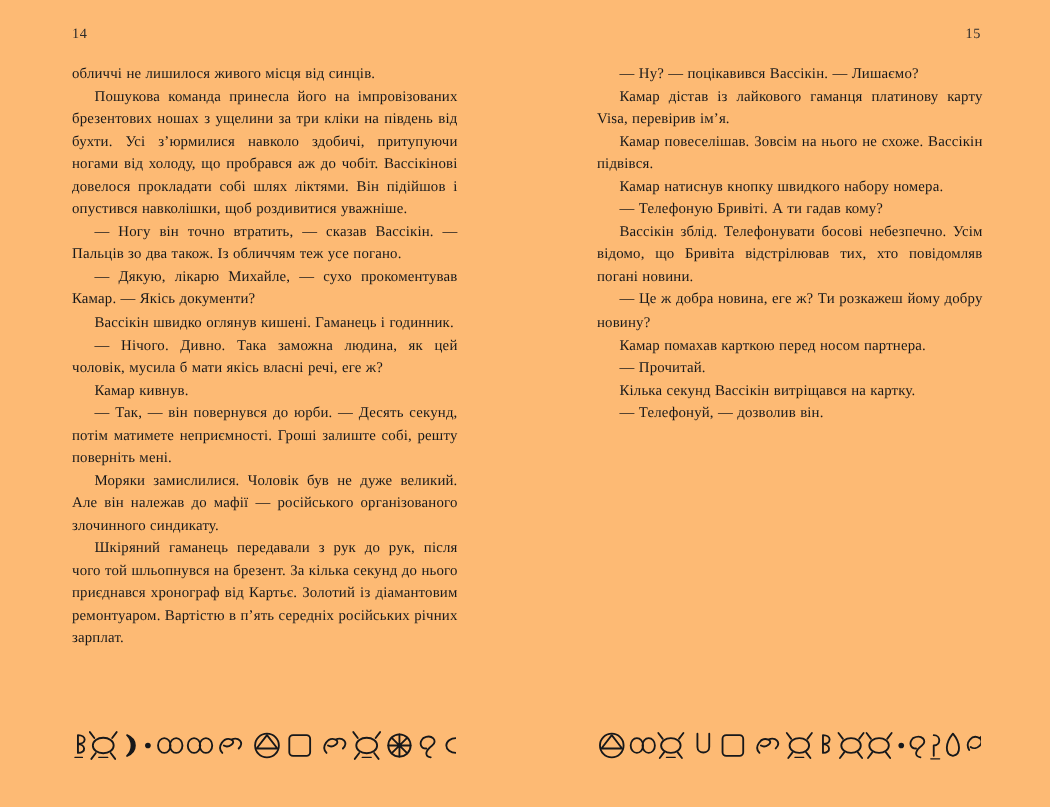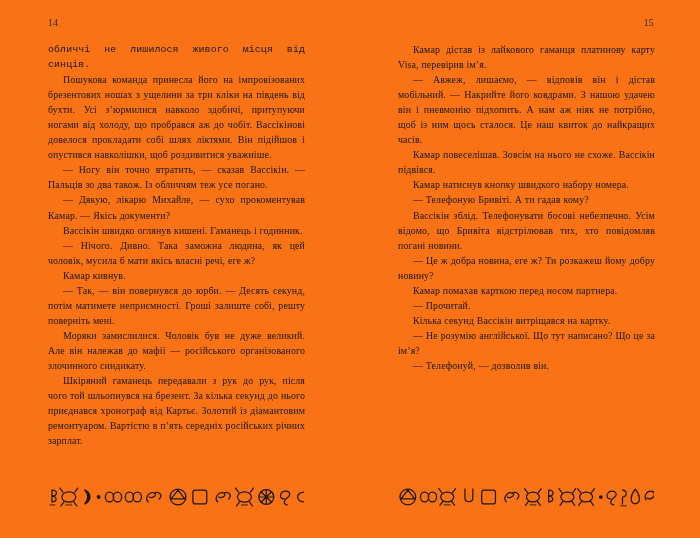--- a/index.html
+++ b/index.html
@@ -12,21 +12,21 @@
     height: 538px;
     overflow: hidden;
     font-family: "Liberation Serif", "DejaVu Serif", serif;
     color: #1a1a1a;
   }
   .spread {
     position: relative;
     width: 700px;
     height: 538px;
     display: flex;
-    background: #f97316;
+    background: #fdba74;
   }
   .page {
     position: relative;
     width: 350px;
     height: 538px;
     box-sizing: border-box;
   }
   .page-left  { padding: 0 46px 0 48px; }
   .page-right { padding: 0 45px 0 48px; }
 
@@ -57,21 +57,20 @@
   .page-right .body-text { left: 398px; width: 257px; }
   .page-right .body-text { left: 48px; }
 
   .body-text p {
     margin: 0;
     text-indent: 15px;
     text-align: justify;
   }
   .body-text p.noindent {
     text-indent: 0;
-    font-family: Liberation Mono, monospace;
   }
 
   .runes {
     position: absolute;
     bottom: 28px;
     left: 48px;
     right: 46px;
     height: 26px;
     display: flex;
     align-items: center;
@@ -143,31 +142,30 @@
           <ellipse cx="258" cy="12" rx="6.5" ry="5"></ellipse>
         </g>
       </svg>
     </div>
   </div>
 
   <div class="page page-right">
     <div class="folio folio-right">15</div>
 
     <div class="body-text">
+      <p>— Ну? — поцікавився Вассікін. — Лишаємо?</p>
       <p>Камар дістав із лайкового гаманця платинову карту Visa, перевірив ім’я.</p>
-      <p>— Авжеж, лишаємо, — відповів він і дістав мобільний. — Накрийте його ковдрами. З нашою удачею він і пневмонію підхопить. А нам аж ніяк не потрібно, щоб із ним щось сталося. Це наш квиток до найкращих часів.</p>
       <p>Камар повеселішав. Зовсім на нього не схоже. Вассікін підвівся.</p>
       <p>Камар натиснув кнопку швидкого набору номера.</p>
       <p>— Телефоную Бривіті. А ти гадав кому?</p>
       <p>Вассікін зблід. Телефонувати босові небезпечно. Усім відомо, що Бривіта відстрілював тих, хто повідомляв погані новини.</p>
       <p>— Це ж добра новина, еге ж? Ти розкажеш йому добру новину?</p>
       <p>Камар помахав карткою перед носом партнера.</p>
       <p>— Прочитай.</p>
       <p>Кілька секунд Вассікін витріщався на картку.</p>
-      <p>— Не розумію англійської. Що тут написано? Що це за ім’я?</p>
       <p>— Телефонуй, — дозволив він.</p>
     </div>
 
     <div class="runes">
       <svg width="260" height="24" viewBox="0 0 260 24" xmlns="http://www.w3.org/2000/svg">
         <g fill="none" stroke="#17181a" stroke-width="1.25" stroke-linecap="round" stroke-linejoin="round">
 
           <circle cx="10" cy="12" r="8"></circle>
           <path d="M3,14 L10,5 L17,14 Z"></path>
 

